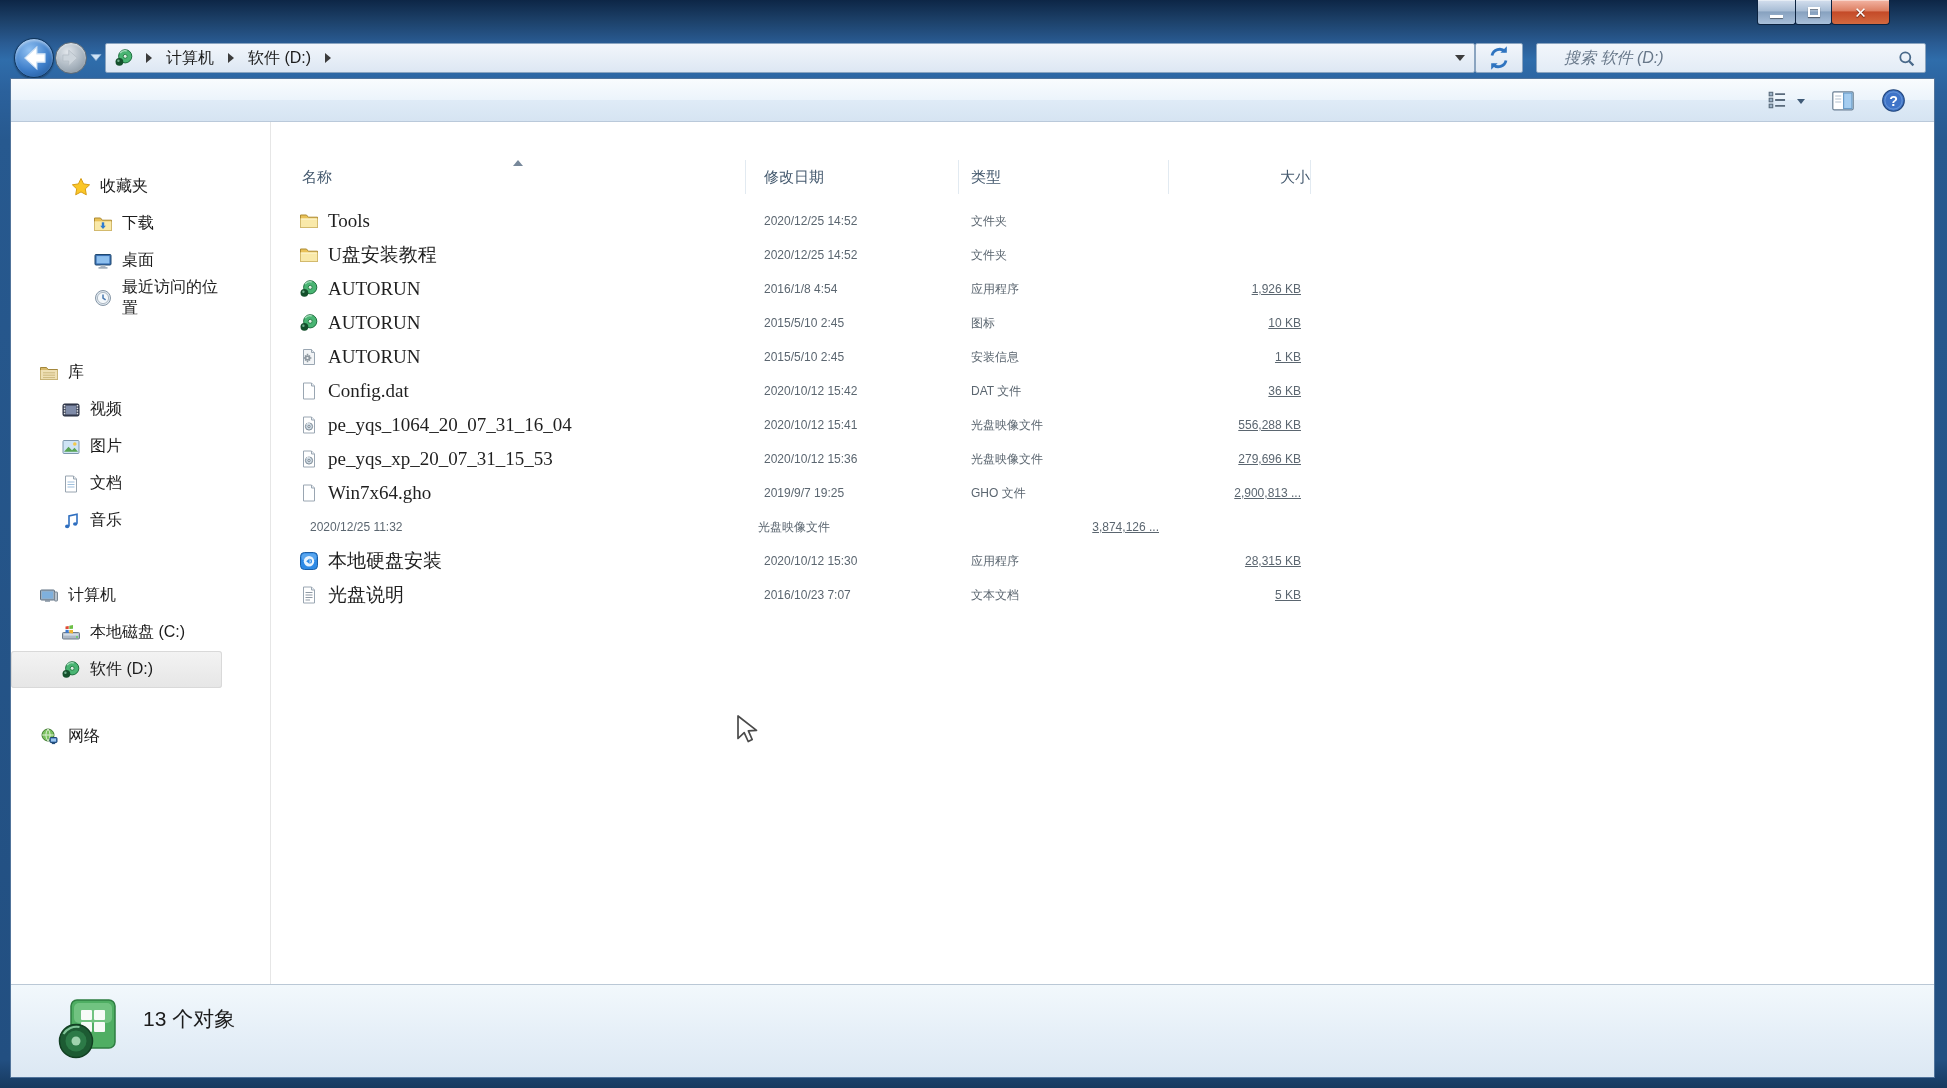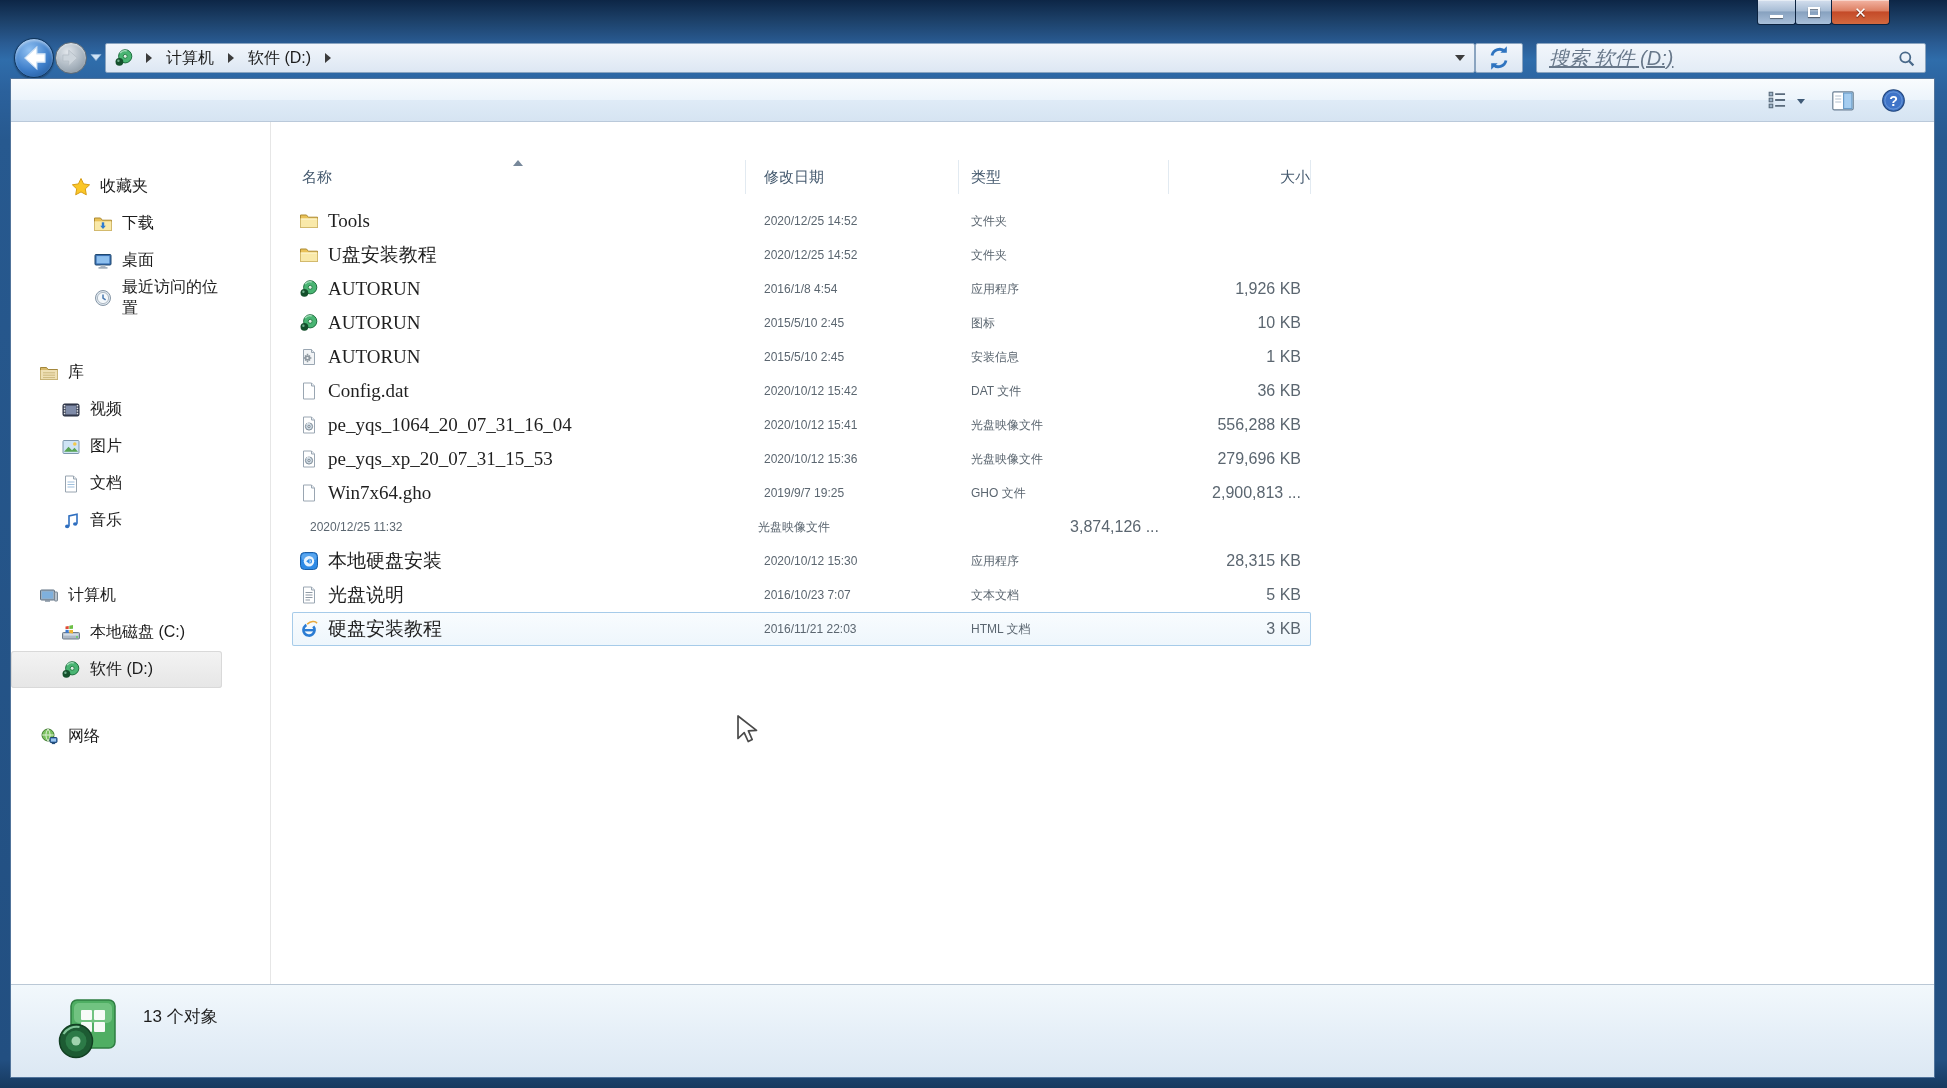--- a/index.html
+++ b/index.html
@@ -36,22 +36,22 @@
      display:flex; align-items:center; padding-left:8px; }
   .crumbbar .sep { width:0; height:0; border-left:6px solid #3c3c3c; border-top:5px solid transparent; border-bottom:5px solid transparent; margin:0 12px; }
   .crumb { color:#1d1d1d; font-size:16px; padding:2px 2px; white-space:nowrap; }
   .crumb-hist { margin-left:auto; width:28px; align-self:stretch; display:flex; align-items:center; justify-content:center; }
   .tri-down { width:0; height:0; border-top:6px solid #3c3c3c; border-left:5px solid transparent; border-right:5px solid transparent; }
   .refreshbtn { position:absolute; left:1475px; top:3px; width:48px; height:30px;
      background:linear-gradient(180deg,#f2f6fb,#dde7f3); border:1px solid #8aa4c0; border-radius:2px;
      display:flex; align-items:center; justify-content:center; }
   .searchbox { position:absolute; left:1536px; top:3px; width:390px; height:30px;
      background:linear-gradient(180deg,#f2f6fb,#e3ecf6); border:1px solid #8aa4c0; border-radius:2px; }
-  .searchbox input { position:absolute; left:0; top:0; width:100%; height:100%; border:none; outline:none; background:transparent;
-     font-family:"Liberation Sans","DejaVu Sans",sans-serif; font-size:20px; font-style:italic; color:#68788a; padding:0 36px 0 12px;text-decoration:underline; }
+  .searchbox input { position:absolute; left:15px; top:0; width:100%; height:100%; border:none; outline:none; background:transparent;
+     font-family:"Liberation Sans","DejaVu Sans",sans-serif; font-size:16px; font-style:italic; color:#68788a; padding:0 36px 0 12px; }
   .searchbox input::placeholder { color:#68788a; opacity:1; }
   .search-mag { position:absolute; right:8px; top:5px; width:20px; height:20px; }
 
   
   .content-frame { position:absolute; left:10px; top:78px; width:1925px; height:1000px;
      background:#fff; border:1px solid #51749b; }
 
   .toolbar { position:absolute; left:0; top:0; width:100%; height:43px;
      background:linear-gradient(180deg,#f9fcfe 0%,#ecf4fb 49%,#dfebf7 51%,#d6e4f2 100%);
      border-bottom:1px solid #bac9da; display:flex; align-items:center; padding:0 28px 0 25px; }
@@ -81,28 +81,28 @@
   .hcell.c-size { padding-left:17px;justify-content:flex-end; }
   .sort-arrow { position:absolute; left:221px; top:0px; width:0; height:0;
      border-bottom:6px solid #77889a; border-left:5px solid transparent; border-right:5px solid transparent; }
 
   .rows { position:absolute; left:21px; top:82px; width:1019px; }
   .row { height:34px; display:grid; grid-template-columns:454px 213px 210px 142px; align-items:center; }
   .cell-name { display:flex; align-items:center; padding-left:7px; color:#1f1f1f; font-size:19px; white-space:nowrap; overflow:hidden;font-family:Liberation Serif, serif; }
   .cell-name .icn { width:20px; height:20px; margin-right:9px; flex:0 0 20px; }
   .cell-date, .cell-type { color:#5b6670; font-size:12px; padding-left:18px; white-space:nowrap; }
   .cell-type { padding-left:12px; }
-  .cell-size { color:#5b6670; font-size:16px; text-align:right; padding-right:10px; white-space:nowrap; }
+  .cell-size { color:#5b6670; font-size:12px; text-align:right; padding-right:10px; white-space:nowrap;text-decoration:underline; }
   .row.sel { box-shadow:inset 0 0 0 1px #a6cbe9; background:linear-gradient(180deg,#f9fcfe,#eef6fc); border-radius:2px; }
 
   
   .statusbar { position:absolute; left:0; bottom:0; width:100%; height:93px;
      background:linear-gradient(180deg,#f2f8fc 0%,#e4eef7 60%,#dce8f3 100%); border-top:1px solid #bac8d6; }
   .status-icon { position:absolute; left:44px; top:12px; width:64px; height:64px; }
-  .status-text { position:absolute; left:132px; top:20px; font-size:17px; color:#1c1c1c; }
+  .status-text { position:absolute; left:132px; top:20px; font-size:21px; color:#1c1c1c; }
 
   .cursor { position:absolute; left:735px; top:714px; width:26px; height:30px; pointer-events:none; z-index:50; }
 
   .icn svg, .navbtn svg, .refreshbtn svg, .search-mag svg, .nav-chevron svg, .tb-views svg, .status-icon svg, .cursor svg { width:100%; height:100%; display:block; }
 </style>
 </head>
 <body>
 
 <div class="window">
 
@@ -561,35 +561,20 @@
                     <path d="M12.5 2v3h3" fill="#e8edf2" stroke="#9aa6b2"></path>
                     <path d="M6.5 7.5h7M6.5 10h7M6.5 12.5h7M6.5 15h4.5" stroke="#8f9aa5" stroke-width="1.1"></path>
                   </svg>
                 </span>
                 <span>光盘说明</span>
               </div>
               <div class="cell-date">2016/10/23 7:07</div>
               <div class="cell-type">文本文档</div>
               <div class="cell-size">5 KB</div>
             </div>
-            <div class="row sel">
-              <div class="cell-name">
-                <span class="icn">
-                  <svg viewBox="0 0 20 20">
-                    <circle cx="10" cy="11" r="5.6" fill="none" stroke="#2b7cd3" stroke-width="2.6" stroke-dasharray="27 8" transform="rotate(-40 10 11)"></circle>
-                    <path d="M4.6 11.2h10.8" stroke="#2b7cd3" stroke-width="2.4"></path>
-                    <path d="M18 4.2c-1.8-2.7-6.3-2-9.8.9" stroke="#e9a93d" stroke-width="1.6" fill="none"></path>
-                  </svg>
-                </span>
-                <span>硬盘安装教程</span>
-              </div>
-              <div class="cell-date">2016/11/21 22:03</div>
-              <div class="cell-type">HTML 文档</div>
-              <div class="cell-size">3 KB</div>
-            </div>
           </div>
       </div>
     </div>
 
     <div class="statusbar">
       <div class="status-icon">
         <svg viewBox="0 0 64 64">
             <rect x="16" y="3" width="44" height="48" rx="6" fill="#4fae63" stroke="#2e7d42" stroke-width="1.5"></rect>
             <rect x="19" y="6" width="38" height="20" rx="5" fill="#8ed69a" opacity="0.55"></rect>
             <g fill="#ffffff" opacity="0.95">

